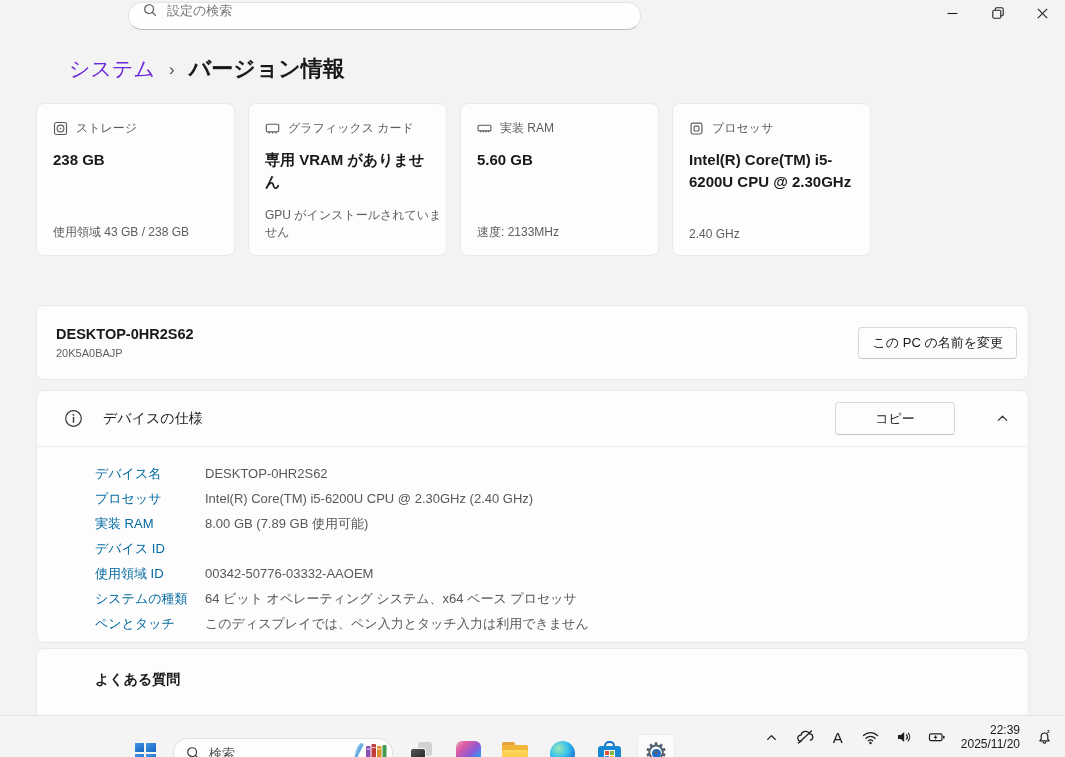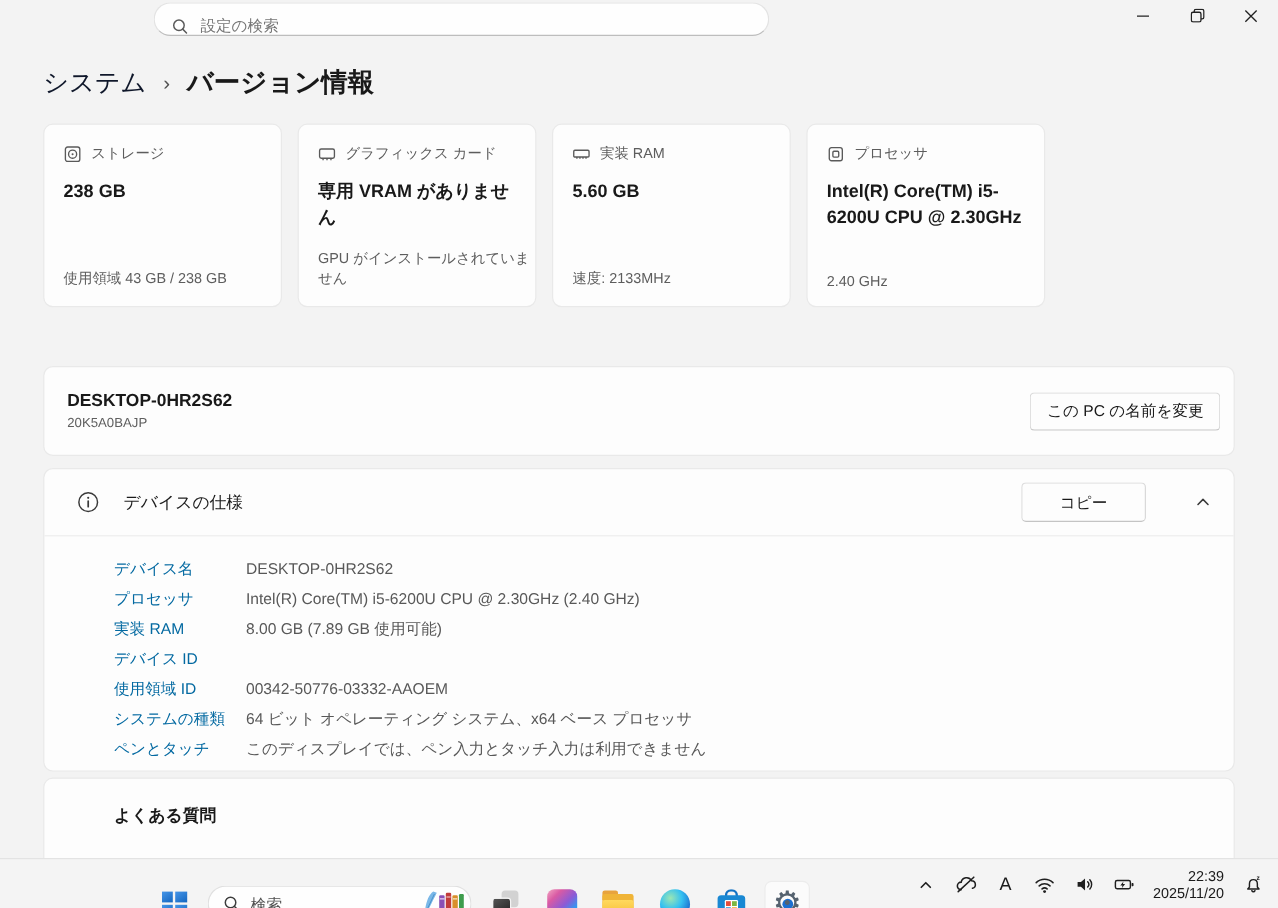--- a/index.html
+++ b/index.html
@@ -4,31 +4,31 @@
 <style>
   * { margin:0; padding:0; box-sizing:border-box; }
   html,body { width:1065px; height:757px; overflow:hidden; }
   body { font-family:"Liberation Sans","DejaVu Sans",sans-serif; background:#f3f3f3; color:#1a1a1a; }
   .screen { position:relative; width:1065px; height:757px; background:#f3f3f3; }
 
   
   .titlebar { position:absolute; top:0; left:0; width:100%; height:34px; }
   .search-box { position:absolute; left:128px; top:2px; width:513px; height:28px;
     background:#fefefe; border:1px solid #e3e3e3; border-bottom-color:#bdbdbd;
-    border-radius:15px; display:flex; align-items:flex-end; padding:0 14px; gap:10px; }
+    border-radius:15px; display:flex; align-items:flex-start; padding:0 14px; gap:10px; }
   .search-box input { border:none; outline:none; background:transparent; flex:1;
     font-size:13px; color:#1a1a1a; font-family:inherit; }
   .search-box input::placeholder { color:#767676; }
   .win-controls { position:absolute; right:0; top:0; display:flex; }
   .wc { width:45px; height:26px; display:flex; align-items:center; justify-content:center; cursor:default; }
   .wc svg { display:block; }
 
   
   .breadcrumb { position:absolute; left:36px; top:54px; display:flex; align-items:baseline; gap:14px; }
-  .bc-parent { font-size:21px; color:#0f172a; font-weight:500; }
+  .bc-parent { font-size:21px; color:#6d28d9; font-weight:500;margin-left:33px; }
   .bc-sep { font-size:17px; color:#505050; position:relative; top:-1px; }
   .bc-current { font-size:22px; color:#191919; font-weight:700; }
 
   
   .cards-row { position:absolute; left:36px; top:103px; display:flex; gap:13px; }
   .info-card { position:relative; width:199px; height:153px; background:#fdfdfd;
     border:1px solid #e9e9e9; border-radius:8px; padding:16px 16px 14px 16px; }
   .ic-head { display:flex; align-items:center; gap:8px; }
   .ic-label { font-size:12px; color:#5d5d5d; }
   .ic-value { margin-top:12px; font-size:15px; font-weight:700; color:#191919; line-height:1.45; }
@@ -43,21 +43,21 @@
   .device-names { flex:1; }
   .device-name { font-size:14.5px; font-weight:700; color:#191919; }
   .device-model { font-size:11px; color:#5f5f5f; margin-top:5px; }
   .btn { background:#fdfdfd; border:1px solid #d9d9d9; border-bottom-color:#c4c4c4;
     border-radius:4px; font-size:13px; color:#1a1a1a; font-family:inherit; cursor:default; }
   .rename-btn { height:32px; padding:0 13px; }
 
   .spec-card { top:390px; height:253px; }
   .spec-head { position:relative; height:55px; display:flex; align-items:center; padding:0 11px 0 27px; gap:20px; }
   .spec-title { font-size:14px; color:#1b1b1b; flex:1; }
-  .copy-btn { width:104px; height:33px; margin-right:12px; }
+  .copy-btn { width:120px; height:33px; margin-right:12px; }
   .chevron-btn { width:30px; height:30px; display:flex; align-items:center; justify-content:center;
     border-radius:4px; background:transparent; }
   .spec-divider { height:1px; background:#ededed; }
   .spec-rows { padding:14px 0 0 58px; }
   .spec-row { display:flex; height:25px; align-items:center; }
   .spec-label { width:110px; font-size:13px; color:#0369a1; flex:0 0 auto; }
   .spec-value { font-size:13px; color:#585858; }
 
   .faq-card { top:648px; height:100px; padding:22px 0 0 58px; }
   .faq-title { font-size:14px; font-weight:700; color:#191919; }

